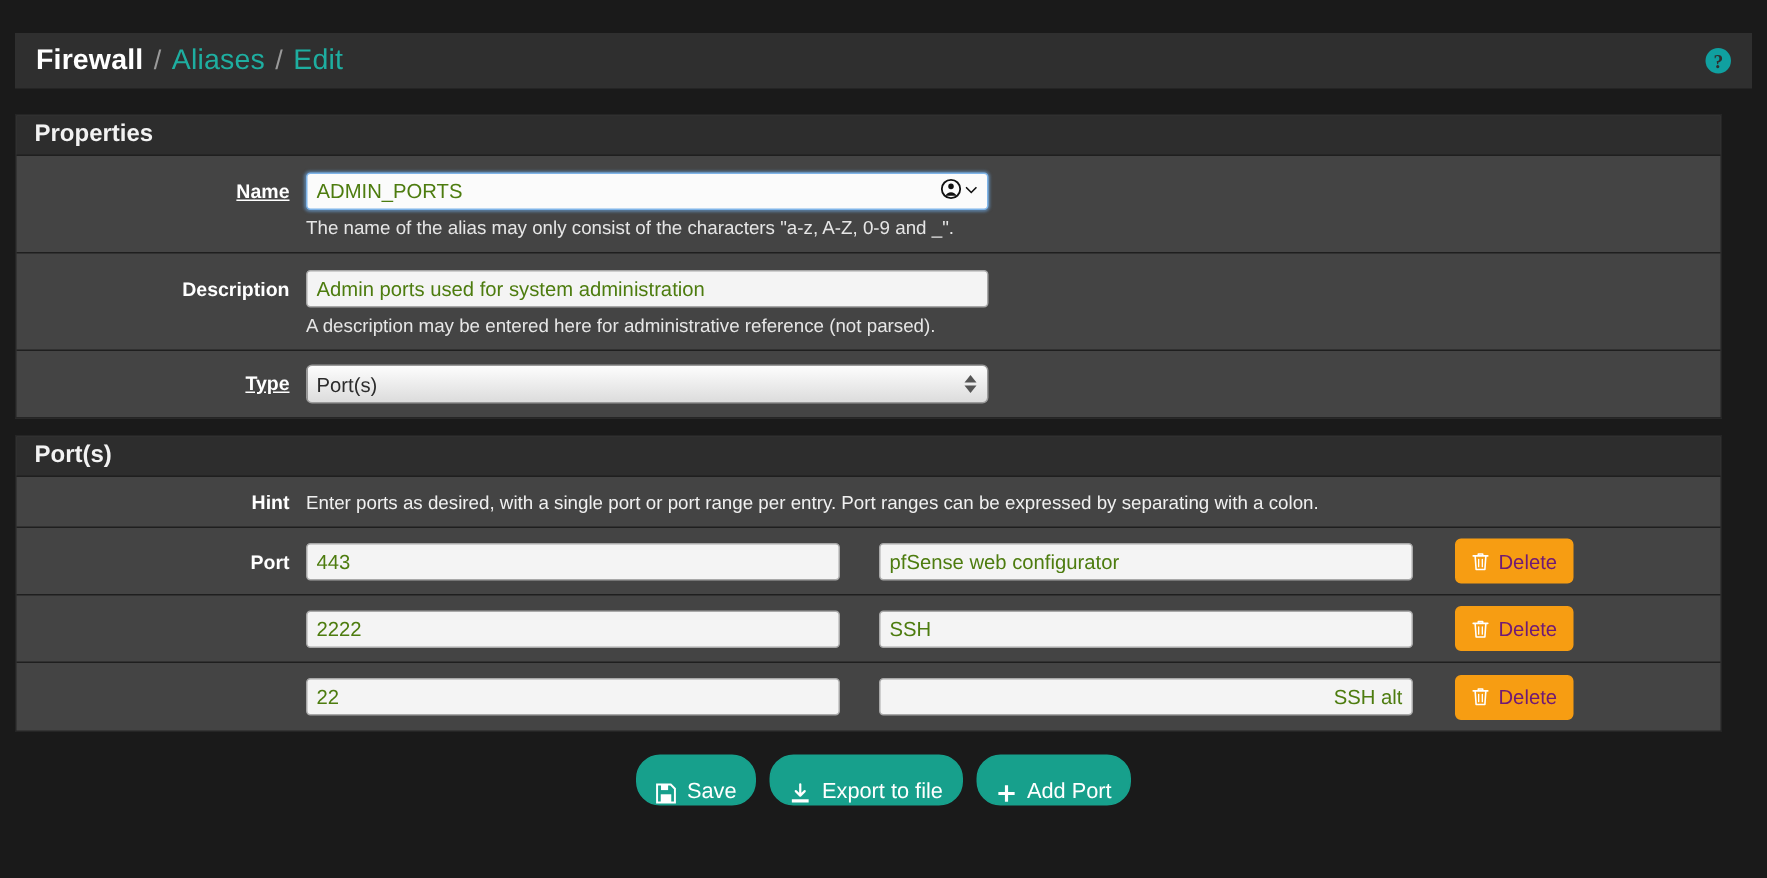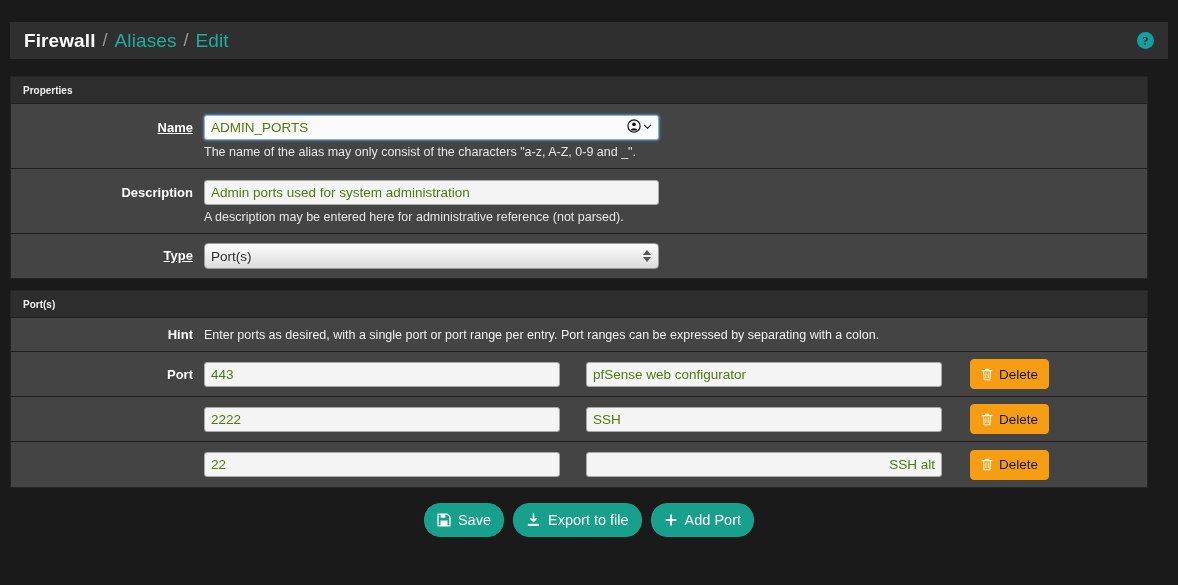--- a/index.html
+++ b/index.html
@@ -70,21 +70,21 @@
   .panel-heading {
     background: #2d2d2d;
     height: 27px;
     display: flex;
     align-items: center;
     padding: 0 12px;
     border-bottom: 1px solid #1f1f1f;
   }
   .panel-title {
     color: #f2f2f2;
-    font-size: 10px;
+    font-size: 16px;
     font-weight: bold;
   }
 
   .form-row {
     display: flex;
     align-items: flex-start;
     border-bottom: 1px solid #1f1f1f;
     padding: 11px 0 0 0;
     min-height: 44px;
   }
@@ -195,21 +195,21 @@
   }
   .port-input { width: 356px; flex: none; }
   .port-gap { width: 26px; flex: none; }
   .desc-input { width: 356px; flex: none; }
   .del-gap { width: 28px; flex: none; }
 
   .btn-del {
     background: #f79d12;
     border: 1px solid #f79d12;
     border-radius: 4px;
-    color: #0f172a;
+    color: #701a75;
     font-size: 13.5px;
     height: 30px;
     padding: 0 10px;
     display: inline-flex;
     align-items: center;
     gap: 6px;
     cursor: pointer;
     font-family: "Liberation Sans", sans-serif;
   }
 
@@ -235,21 +235,21 @@
   }
   .btn {
     background: #17a08c;
     border: 1px solid #17a08c;
     border-radius: 16px;
     color: #ffffff;
     font-size: 14.5px;
     height: 34px;
     padding: 0 12px;
     display: inline-flex;
-    align-items: center;
+    align-items: flex-end;
     gap: 7px;
     cursor: pointer;
     font-family: "Liberation Sans", sans-serif;
   }
   .ico { display: inline-block; line-height: 0; }
 </style>
 </head>
 <body>
 
 <div class="page">

